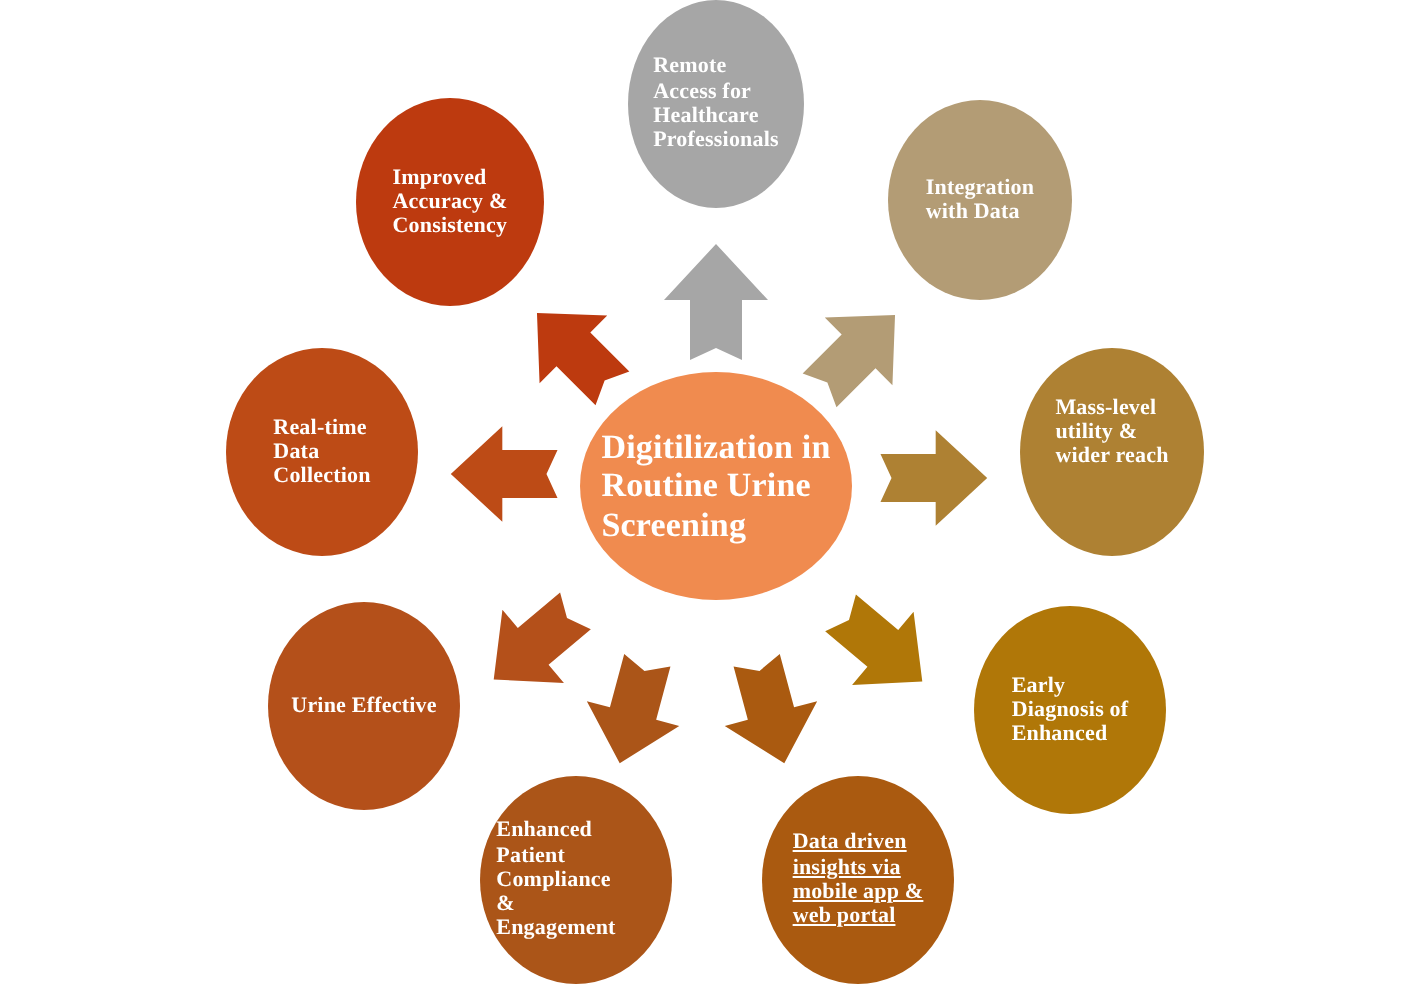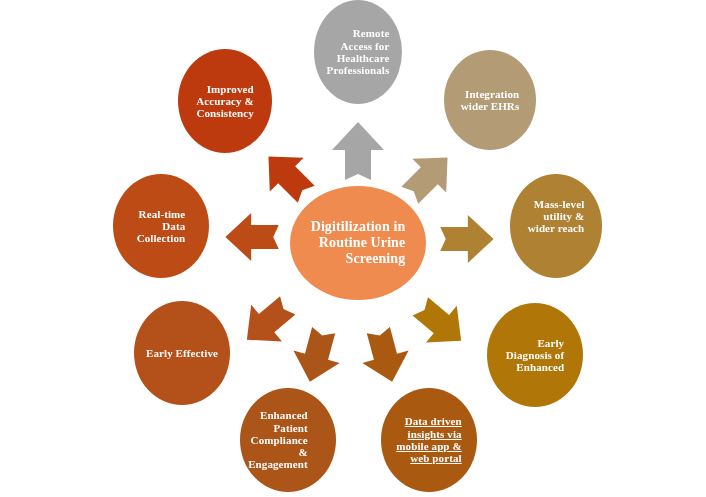--- a/index.html
+++ b/index.html
@@ -24,34 +24,34 @@
     left: 0;
     top: 0;
     width: 706px;
     height: 497px;
   }
   .node-label {
     position: absolute;
     display: flex;
     align-items: center;
     justify-content: center;
-    text-align: right;
+    text-align: left;
     color: #ffffff;
     font-weight: bold;
     font-family: "Liberation Serif", "DejaVu Serif", serif;
     line-height: 1.12;
     pointer-events: none;
     white-space: pre-line;
     letter-spacing: 0.1px;
   }
   .satellite-label {
     font-size: 11px;
   }
   .center-label {
-    font-size: 14px;
+    font-size: 17px;
   }
   .hit {
     position: absolute;
     border-radius: 50%;
     cursor: pointer;
   }
 </style>
 </head>
 <body>
 
@@ -84,37 +84,37 @@
         <ellipse cx="358" cy="243" rx="68" ry="57" fill="#F08B4F"></ellipse>
       </g>
   </svg>
 
   <div id="labels-layer">
       <div class="node-label satellite-label" style="left: 314px; top: 0px; width: 88px; height: 104px;">Remote
 Access for
 Healthcare
 Professionals</div>
       <div class="node-label satellite-label" style="left: 444px; top: 50px; width: 92px; height: 100px;">Integration
-wider EHRs</div>
+with Data</div>
       <div class="node-label satellite-label" style="left: 510px; top: 164px; width: 92px; height: 104px;">Mass-level
 utility &amp;
 wider reach</div>
       <div class="node-label satellite-label" style="left: 487px; top: 303px; width: 96px; height: 104px;">Early
 Diagnosis of
 Enhanced</div>
       <div class="node-label satellite-label" style="left: 381px; top: 388px; width: 96px; height: 104px; text-decoration: underline;">Data driven
 insights via
 mobile app &amp;
 web portal</div>
       <div class="node-label satellite-label" style="left: 230px; top: 388px; width: 96px; height: 104px;">Enhanced
 Patient
 Compliance
 &amp;
 Engagement</div>
-      <div class="node-label satellite-label" style="left: 134px; top: 301px; width: 96px; height: 104px;">Early Effective</div>
+      <div class="node-label satellite-label" style="left: 134px; top: 301px; width: 96px; height: 104px;">Urine Effective</div>
       <div class="node-label satellite-label" style="left: 113px; top: 174px; width: 96px; height: 104px;">Real-time
 Data
 Collection</div>
       <div class="node-label satellite-label" style="left: 178px; top: 49px; width: 94px; height: 104px;">Improved
 Accuracy &amp;
 Consistency</div>
       <div class="node-label center-label" style="left: 290px; top: 186px; width: 136px; height: 114px;">Digitilization in
 Routine Urine
 Screening</div>
     </div>

